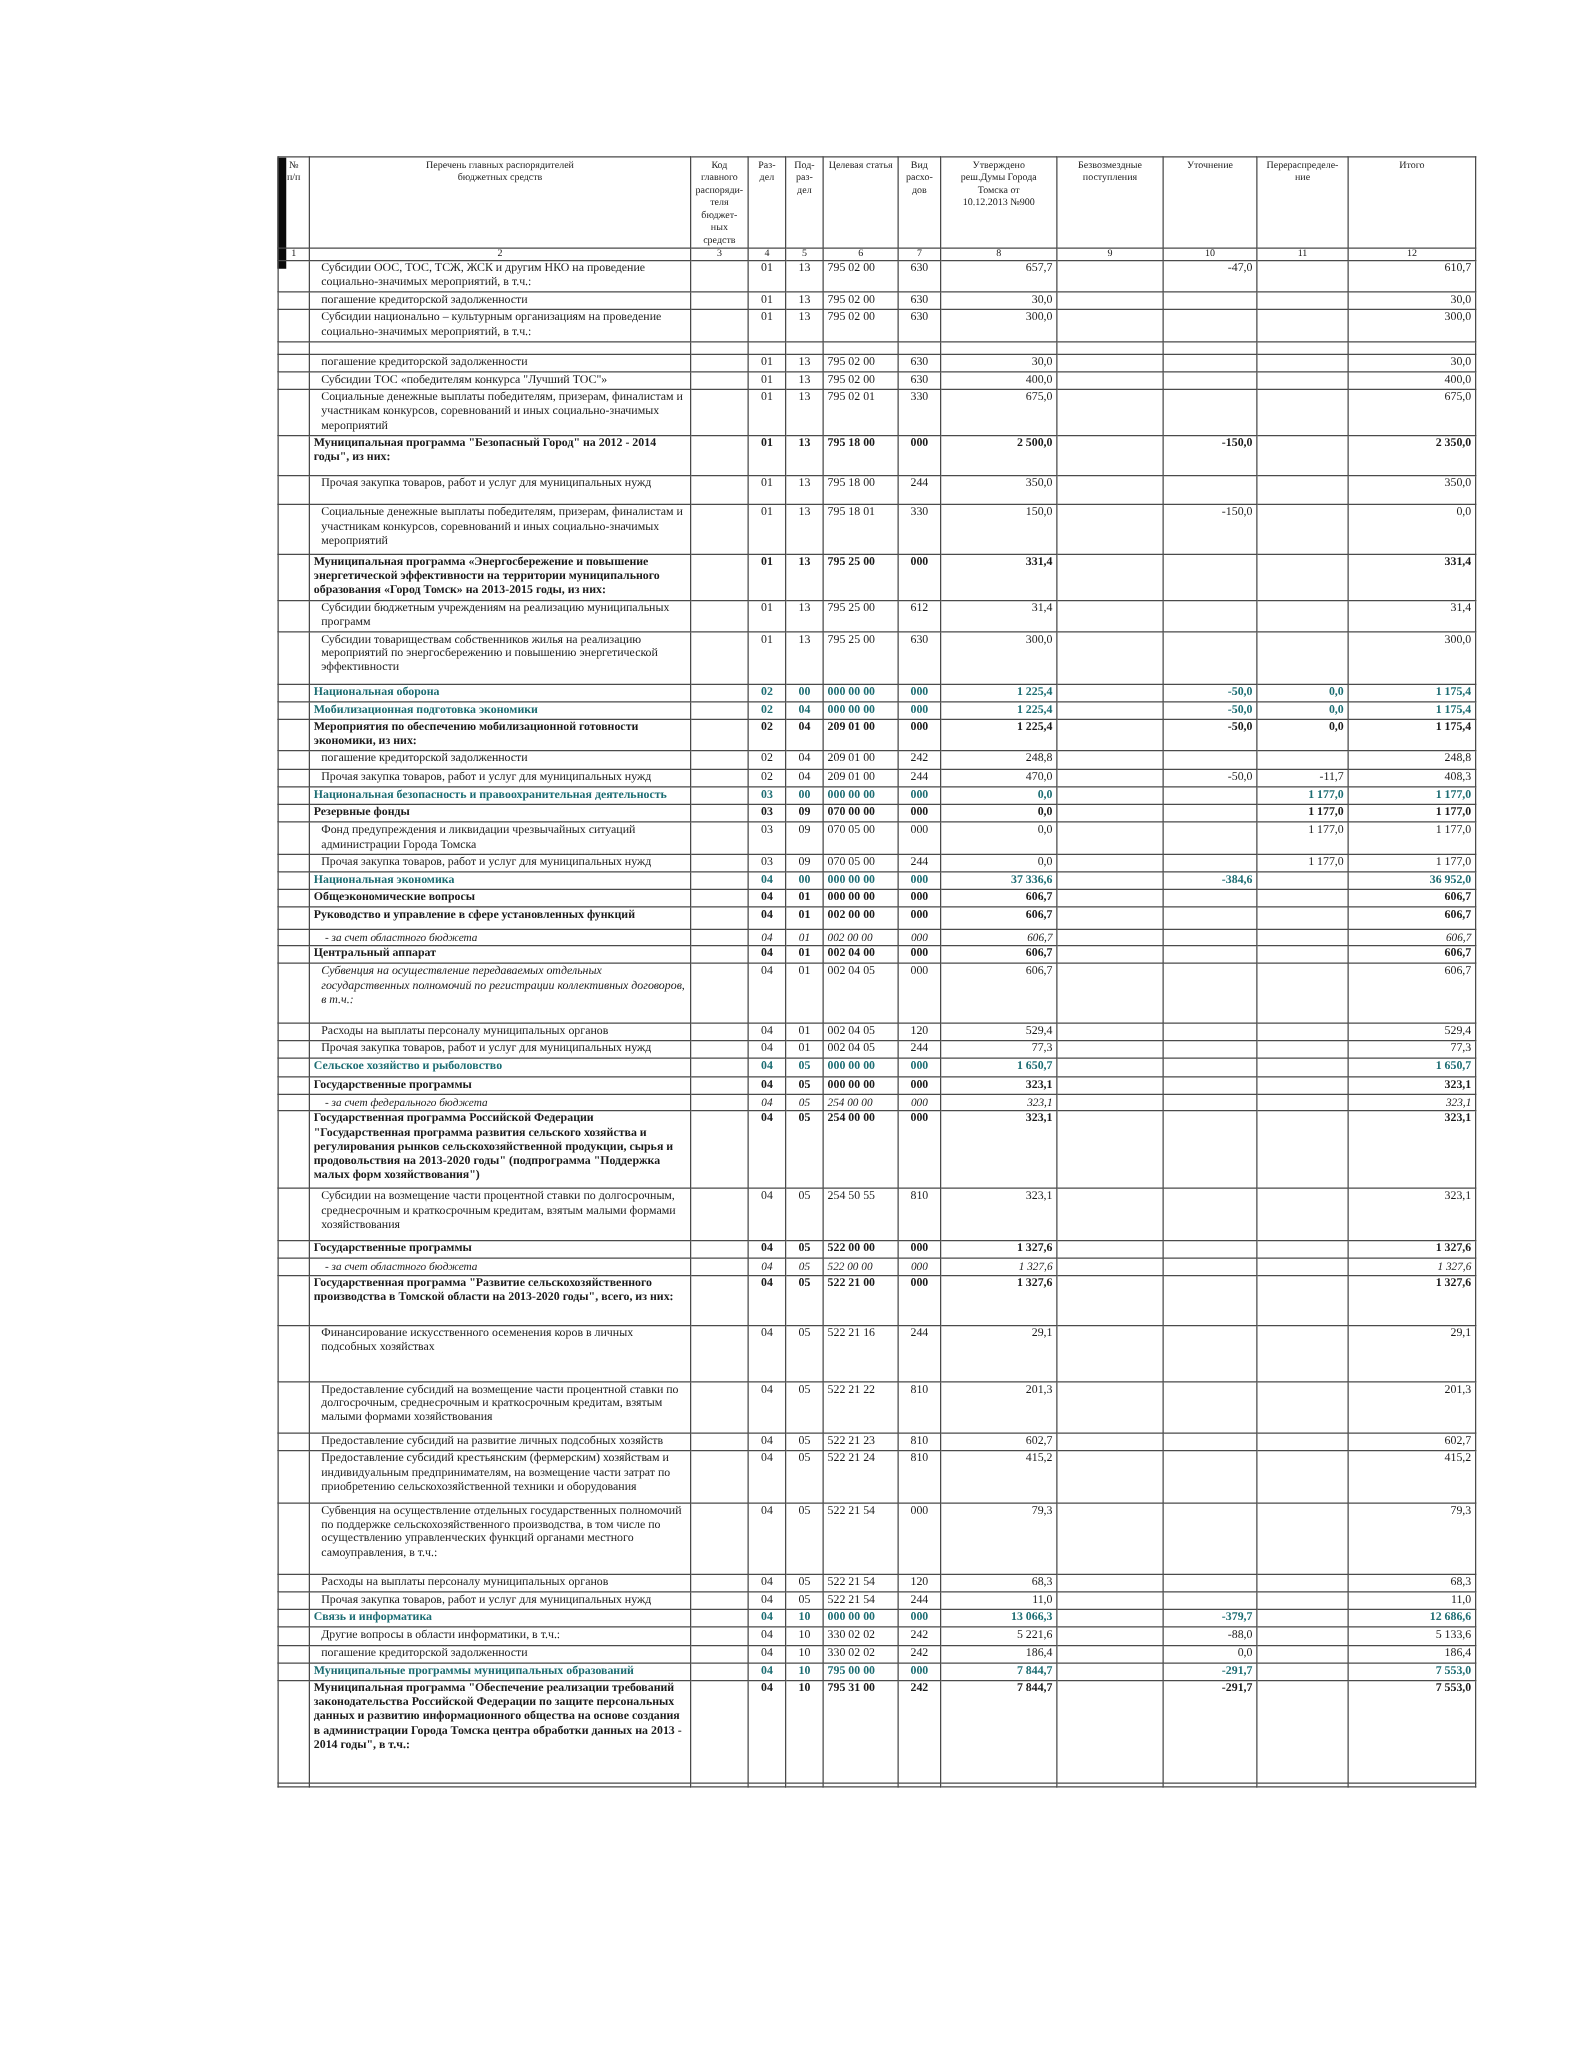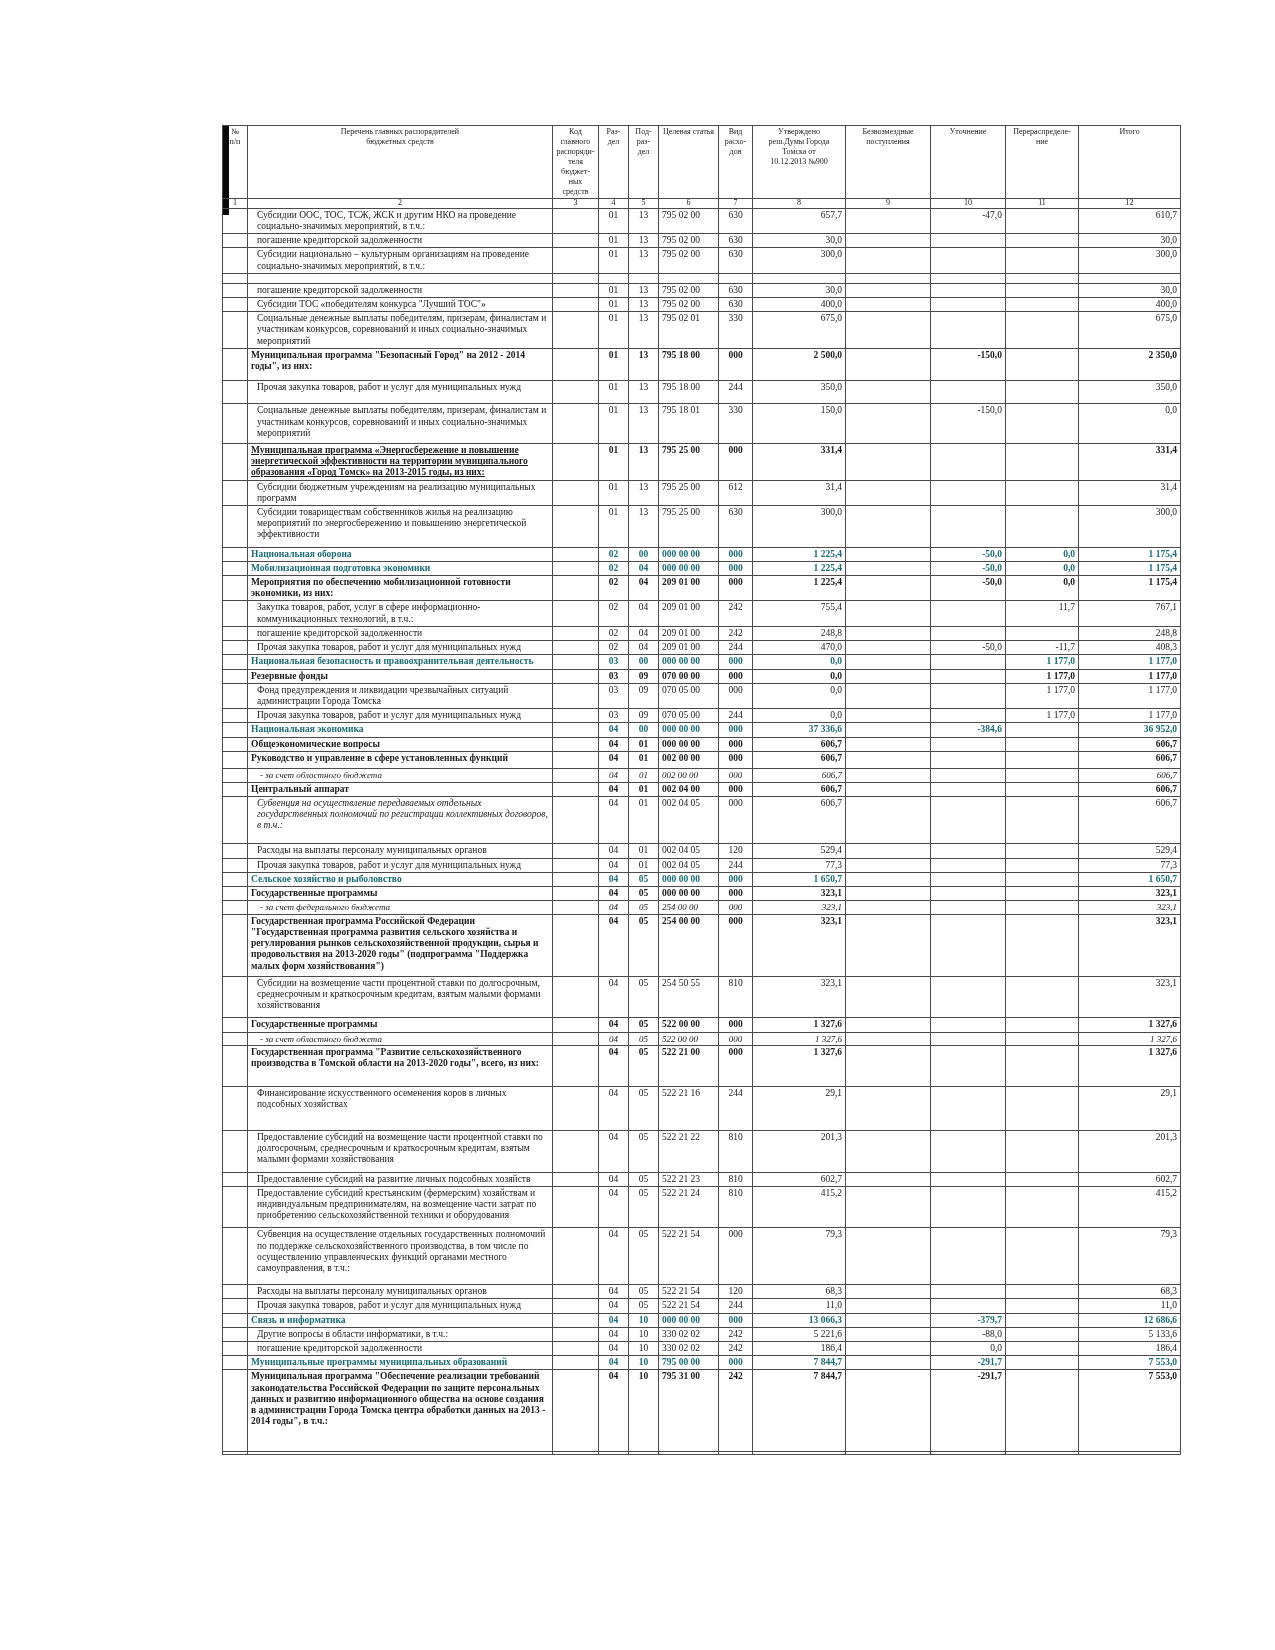--- a/index.html
+++ b/index.html
@@ -259,21 +259,21 @@
           <td class="cell-cs">795 18 01</td>
           <td class="cell-num">330</td>
           <td class="cell-money">150,0</td>
           <td class="cell-money"></td>
           <td class="cell-money">-150,0</td>
           <td class="cell-money"></td>
           <td class="cell-money">0,0</td>
         </tr>
         <tr class="r-bold">
           <td class="cell-no"></td>
-          <td class="cell-name" style=" text-decoration: underline;">Муниципальная программа «Энергосбережение и повышение энергетической эффективности на территории муниципального образования «Город Томск» на 2013-2015 годы, из них:</td>
+          <td class="cell-name" style="">Муниципальная программа «Энергосбережение и повышение энергетической эффективности на территории муниципального образования «Город Томск» на 2013-2015 годы, из них:</td>
           <td class="cell-code"></td>
           <td class="cell-num">01</td>
           <td class="cell-num">13</td>
           <td class="cell-cs">795 25 00</td>
           <td class="cell-num">000</td>
           <td class="cell-money">331,4</td>
           <td class="cell-money"></td>
           <td class="cell-money"></td>
           <td class="cell-money"></td>
           <td class="cell-money">331,4</td>
@@ -340,34 +340,20 @@
           <td class="cell-code"></td>
           <td class="cell-num">02</td>
           <td class="cell-num">04</td>
           <td class="cell-cs">209 01 00</td>
           <td class="cell-num">000</td>
           <td class="cell-money">1 225,4</td>
           <td class="cell-money"></td>
           <td class="cell-money">-50,0</td>
           <td class="cell-money">0,0</td>
           <td class="cell-money">1 175,4</td>
-        </tr>
-        <tr class="r-normal">
-          <td class="cell-no"></td>
-          <td class="cell-name">Закупка товаров, работ, услуг в сфере информационно-коммуникационных технологий, в т.ч.:</td>
-          <td class="cell-code"></td>
-          <td class="cell-num">02</td>
-          <td class="cell-num">04</td>
-          <td class="cell-cs">209 01 00</td>
-          <td class="cell-num">242</td>
-          <td class="cell-money">755,4</td>
-          <td class="cell-money"></td>
-          <td class="cell-money"></td>
-          <td class="cell-money">11,7</td>
-          <td class="cell-money">767,1</td>
         </tr>
         <tr class="r-normal">
           <td class="cell-no"></td>
           <td class="cell-name">погашение кредиторской задолженности</td>
           <td class="cell-code"></td>
           <td class="cell-num">02</td>
           <td class="cell-num">04</td>
           <td class="cell-cs">209 01 00</td>
           <td class="cell-num">242</td>
           <td class="cell-money">248,8</td>

